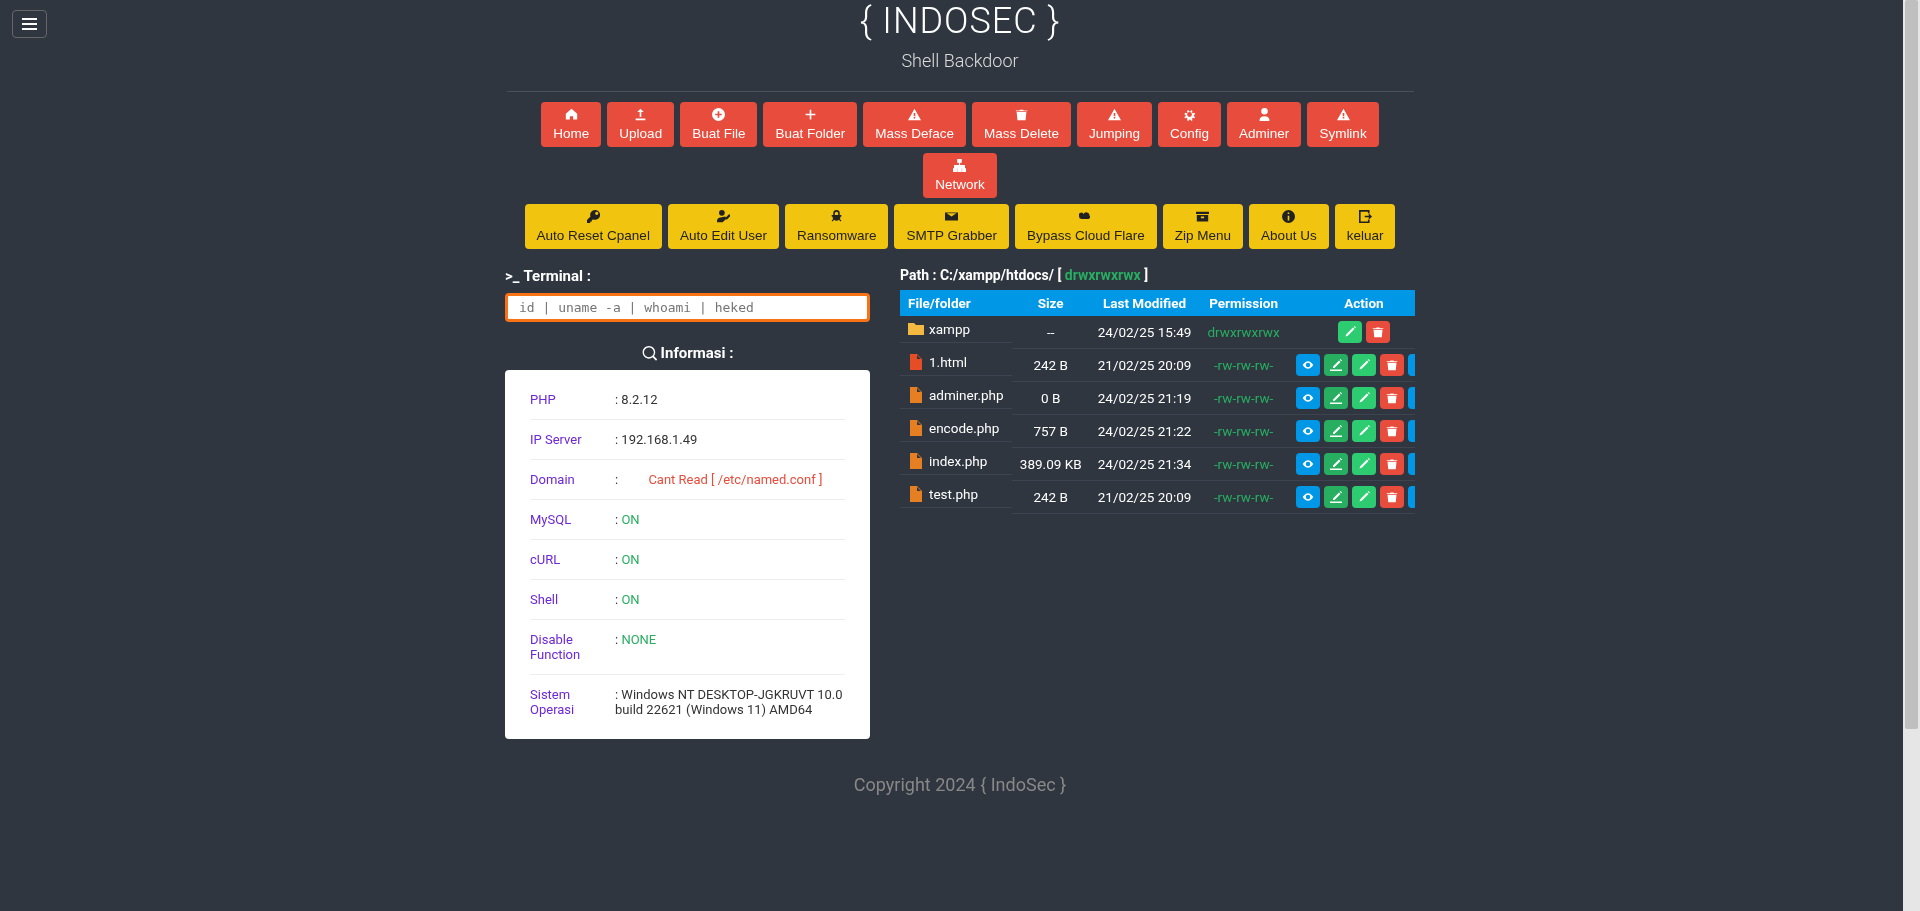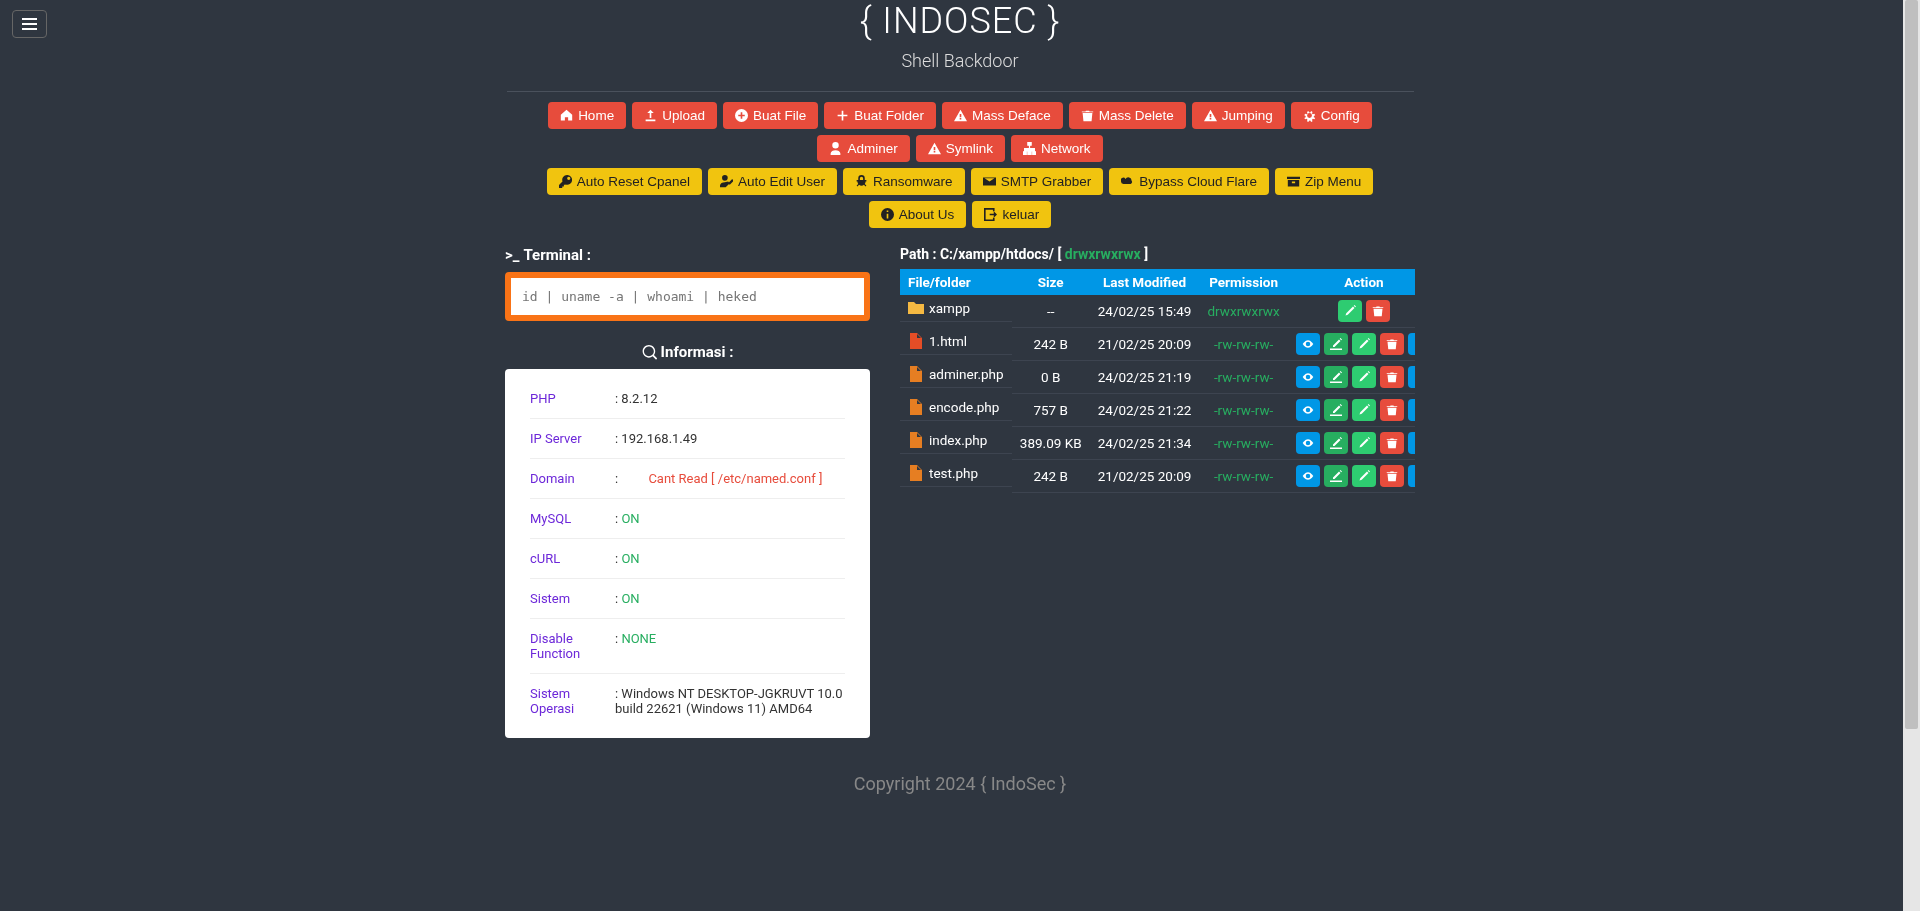--- a/index.html
+++ b/index.html
@@ -70,20 +70,21 @@
 .btn {
   border: none;
   border-radius: 4px;
   padding: 6px 12px;
   font-size: 13.5px;
   cursor: pointer;
   color: #fff;
   display: inline-flex;
   align-items: center;
   gap: 5px;
+  flex-direction: column;
 }
 .btn-red { background: #e74c3c; }
 .btn-yellow { background: #f1c40f; color: #222; }
 .btn svg { width: 13px; height: 13px; fill: currentColor; }
 .content {
   display: flex;
   width: 910px;
   margin: 18px auto 0;
   gap: 30px;
   align-items: flex-start;
@@ -95,22 +96,22 @@
   font-weight: bold;
   font-size: 15px;
   margin-bottom: 8px;
   display: flex;
   align-items: center;
   gap: 4px;
 }
 .section-header svg { width: 15px; height: 15px; fill: #fff; }
 .terminal-input {
   width: 100%;
-  padding: 11px 11px;
-  border: 6px solid #f97316;
+  padding: 4px 11px;
+  border: 3px solid #f97316;
   border-radius: 4px;
   font-family: ui-monospace, Menlo, Consolas, monospace;
   font-size: 13px;
   background: #fff;
   color: #333;
 }
 .info-panel {
   background: #fff;
   color: #333;
   border-radius: 4px;
@@ -384,21 +385,21 @@
      </div>
         <div class="info-row">
        <div class="info-label">MySQL</div>
        <div class="info-value">: <span class="green">ON</span></div>
      </div>
         <div class="info-row">
        <div class="info-label">cURL</div>
        <div class="info-value">: <span class="green">ON</span></div>
      </div>
         <div class="info-row">
-       <div class="info-label">Sistem</div>
+       <div class="info-label">Shell</div>
        <div class="info-value">: <span class="green">ON</span></div>
      </div>
         <div class="info-row">
        <div class="info-label">Disable Function</div>
        <div class="info-value">: <span class="green">NONE</span></div>
      </div>
         <div class="info-row">
        <div class="info-label">Sistem Operasi</div>
        <div class="info-value"><span class="">: Windows NT DESKTOP-JGKRUVT 10.0 build 22621 (Windows 11) AMD64</span></div>
      </div>

